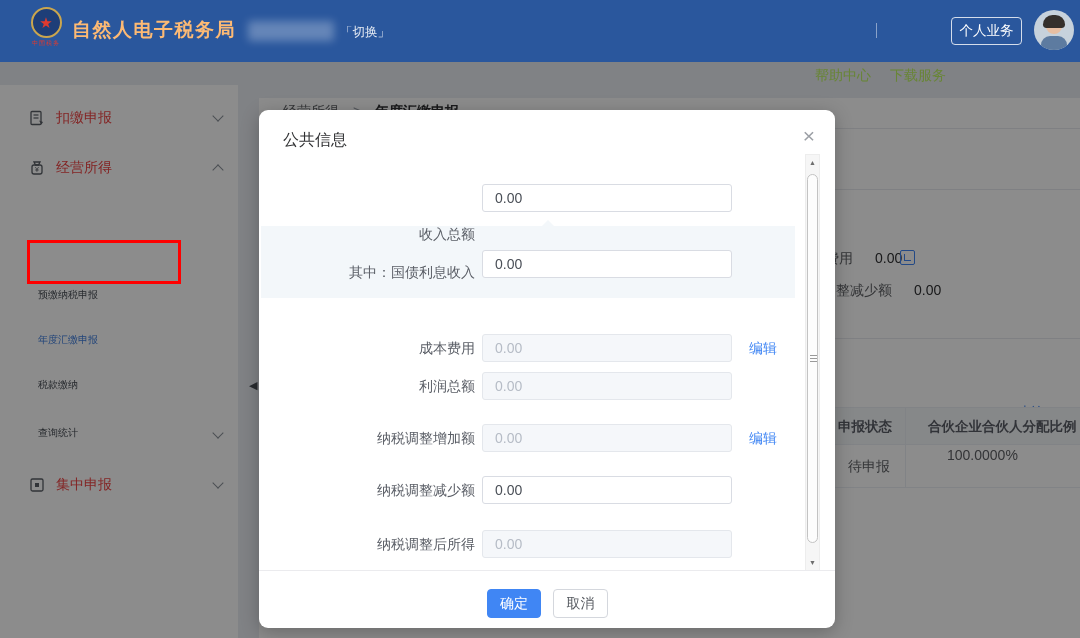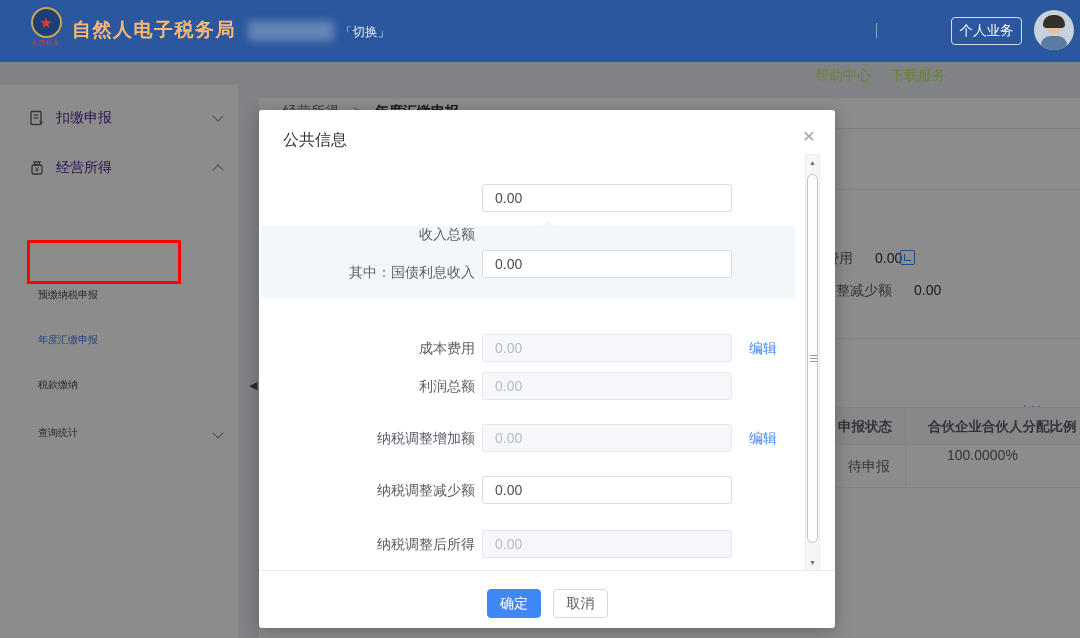--- a/index.html
+++ b/index.html
@@ -19,21 +19,21 @@
   .hdr-link { position:absolute; top:22px; color:#bef264; font-size:14px; cursor:pointer;margin-top:45px; }
   .hdr-divider { position:absolute; left:876px; top:23px; width:1px; height:15px; background:rgba(255,255,255,.45); }
   .personal-btn { position:absolute; left:951px; top:17px; width:71px; height:28px; border:1px solid rgba(255,255,255,.8); border-radius:4px; color:#fff; font-size:13.5px; text-align:center; line-height:26px; cursor:pointer; }
   .avatar { position:absolute; left:1034px; top:10px; width:40px; height:40px; border-radius:50%; background:#c7d2dc; overflow:hidden; }
   .avatar .hair { position:absolute; left:9px; top:5px; width:22px; height:13px; border-radius:11px 11px 4px 4px; background:#35302c; }
   .avatar .face { position:absolute; left:12px; top:9px; width:16px; height:15px; border-radius:50%; background:#e8bfa2; }
   .avatar .shirt { position:absolute; left:7px; top:26px; width:26px; height:16px; border-radius:9px 9px 0 0; background:#5d7ba0; }
 
   
   .sidebar { position:absolute; left:0; top:85px; width:238px; height:553px; background:#ffffff; }
-  .side-item { position:absolute; left:0; width:238px; height:26px; font-size:14px; color:#4c1d95; cursor:pointer; }
+  .side-item { position:absolute; left:0; width:238px; height:26px; font-size:14px; color:#ef4444; cursor:pointer; }
   .side-item .lbl { position:absolute; left:56px; top:4px; }
   .side-sub { position:absolute; left:0; width:238px; height:26px; font-size:10px; color:#454a52; cursor:pointer; }
   .side-sub .lbl { position:absolute; left:38px; top:4px; }
   .side-sub.active .lbl { color:#3e7ddd; }
   .side-ico { position:absolute; left:29px; top:5px; width:16px; height:16px; }
   .chev { position:absolute; right:16px; width:8px; height:8px; border-right:1.5px solid #8a9099; border-bottom:1.5px solid #8a9099; }
   .chev.down { transform:rotate(45deg); top:7px; }
   .chev.up { transform:rotate(-135deg); top:11px; }
 
   
@@ -53,21 +53,21 @@
   .bg-table-rowline { position:absolute; left:560px; top:389px; width:261px; height:1px; background:#ebeef5; }
   .bg-table-vline { position:absolute; left:646px; top:309px; width:1px; height:81px; background:#ebeef5; }
   .bg-th { position:absolute; font-size:13.5px; color:#5a5e66; font-weight:bold; white-space:nowrap; }
   .bg-td { position:absolute; font-size:14px; color:#606266; white-space:nowrap; }
   .collapse-handle { position:absolute; left:249px; top:379px; font-size:11px; color:#4a4f57; z-index:6; }
 
   
   .dim { position:absolute; left:0; top:62px; width:1080px; height:576px; background:rgba(0,0,0,.45); z-index:10; }
 
   
-  .modal { position:absolute; left:259px; top:110px; width:576px; height:518px; background:#fff; border-radius:3px; box-shadow:0 4px 18px rgba(0,0,0,.25); z-index:20; }
+  .modal { position:absolute; left:259px; top:110px; width:576px; height:518px; background:#fff; border-radius:9px; box-shadow:0 4px 18px rgba(0,0,0,.25); z-index:20; }
   .modal-title { position:absolute; left:24px; top:20px; font-size:16px; color:#303133; }
   .modal-close { position:absolute; right:20px; top:15px; font-size:21px; color:#9b9fa5; cursor:pointer; line-height:21px; }
   .f-label { position:absolute; left:0; width:216px; height:28px; line-height:28px; text-align:right; font-size:14px; color:#5a5e66; white-space:nowrap; }
   .f-input { position:absolute; left:223px; width:250px; height:28px; border:1px solid #d9dce3; border-radius:3px; background:#fff; color:#4a4f57; font-size:14px; padding:0 12px; font-family:inherit; }
   .f-input:disabled { background:#f5f7fa; border-color:#e4e7ec; color:#b6bcc6; }
   .edit-link { position:absolute; left:490px; height:28px; line-height:28px; font-size:14px; color:#4086f4; cursor:pointer; }
   .hl-band { position:absolute; left:2px; top:116px; width:534px; height:72px; background:#f3f7fa; }
   .hl-notch { position:absolute; left:282px; top:110px; width:0; height:0; border-left:7px solid transparent; border-right:7px solid transparent; border-bottom:7px solid #f3f7fa; }
   .vscroll { position:absolute; left:546px; top:44px; width:15px; height:417px; background:#f6f6f6; border:1px solid #ededed; }
   .vs-btn { position:absolute; left:0; width:13px; height:15px; text-align:center; font-size:7px; color:#6d6d6d; line-height:15px; cursor:pointer; }
@@ -144,20 +144,30 @@
       <span class="lbl">年度汇缴申报</span>
     </div>
     <div class="side-sub" style="top:289px;">
       <span class="lbl">税款缴纳</span>
     </div>
     <div class="side-sub" style="top:337px;">
       <span class="lbl">查询统计</span>
       <span class="chev down"></span>
     </div>
 
+    <div class="side-item" style="top:306px; top:387px;">
+      <span class="side-ico">
+        <svg width="16" height="16" viewBox="0 0 16 16">
+            <rect x="2" y="2" width="12" height="12" rx="1.5" fill="none" stroke="#5a5f66" stroke-width="1.3"></rect>
+            <rect x="6" y="6" width="4" height="4" fill="#5a5f66"></rect>
+          </svg>
+      </span>
+      <span class="lbl">集中申报</span>
+      <span class="chev down"></span>
+    </div>
   </div>
 
   <div class="main-card">
     <div class="crumb">
       <span class="parent">经营所得</span>
       <span class="sep">&gt;</span>
       <span class="current">年度汇缴申报</span>
     </div>
     <div class="card-divider" style="top:30px;"></div>
     <div class="card-divider" style="top:91px;"></div>

